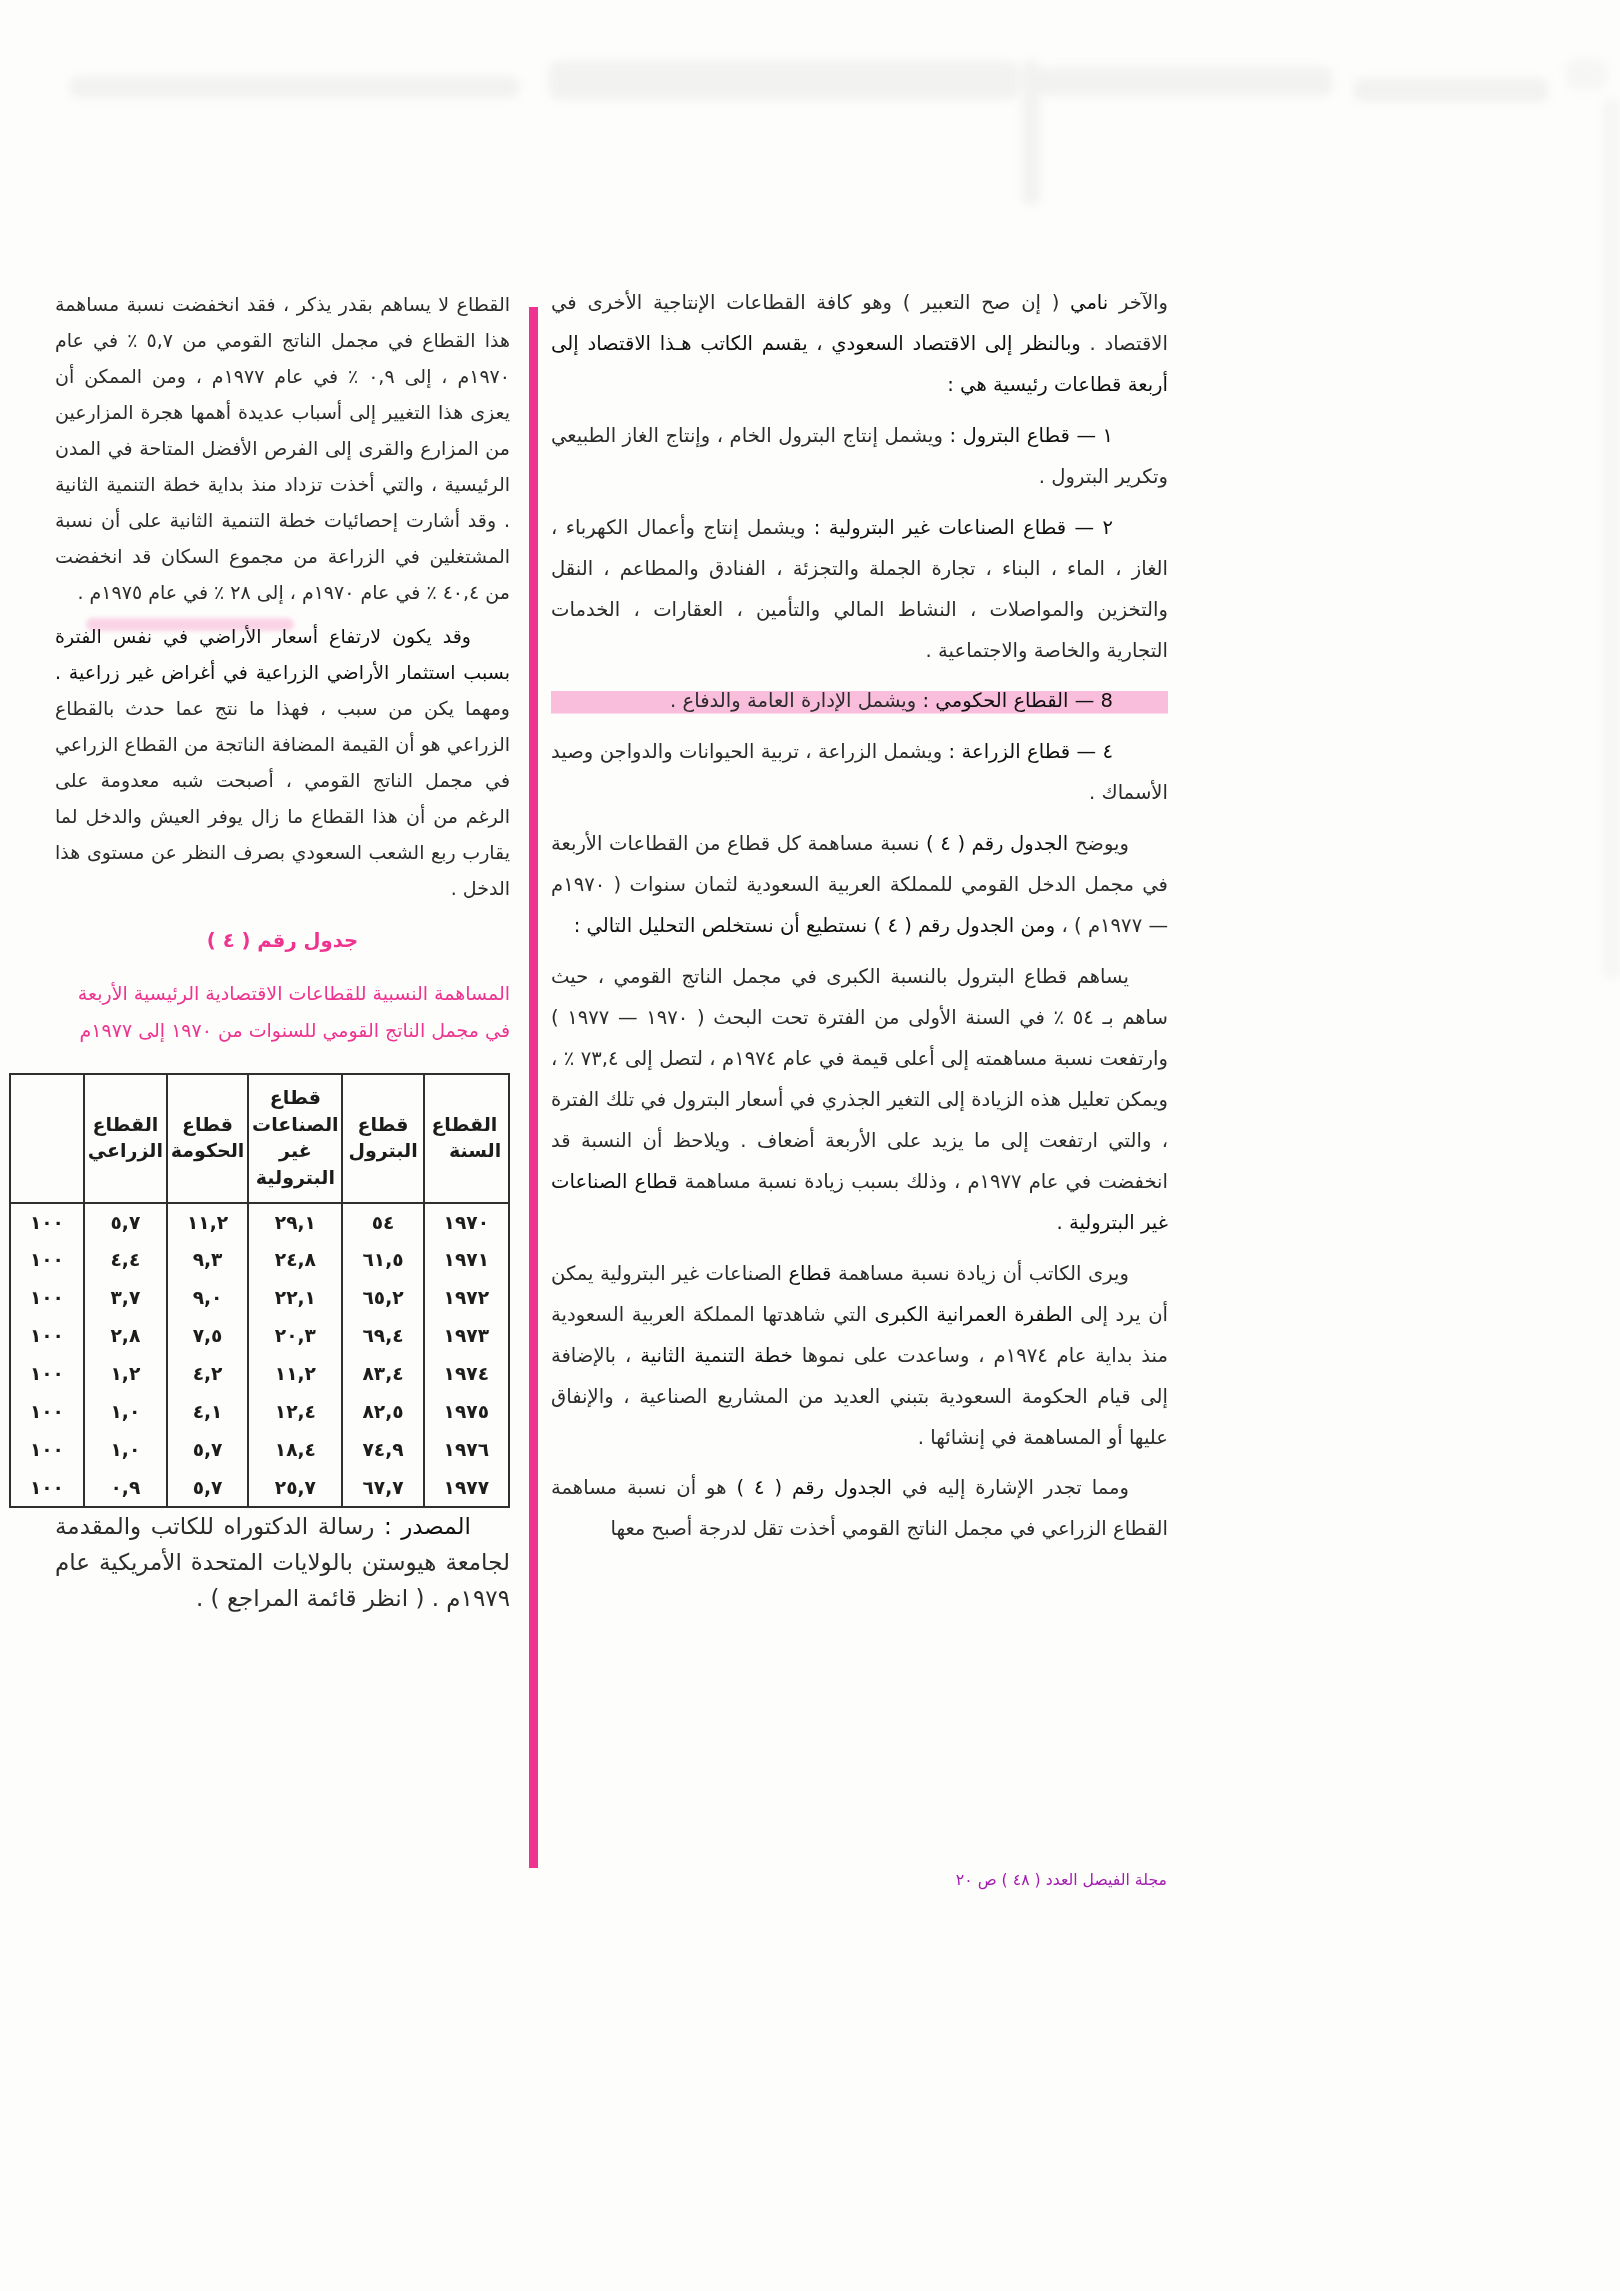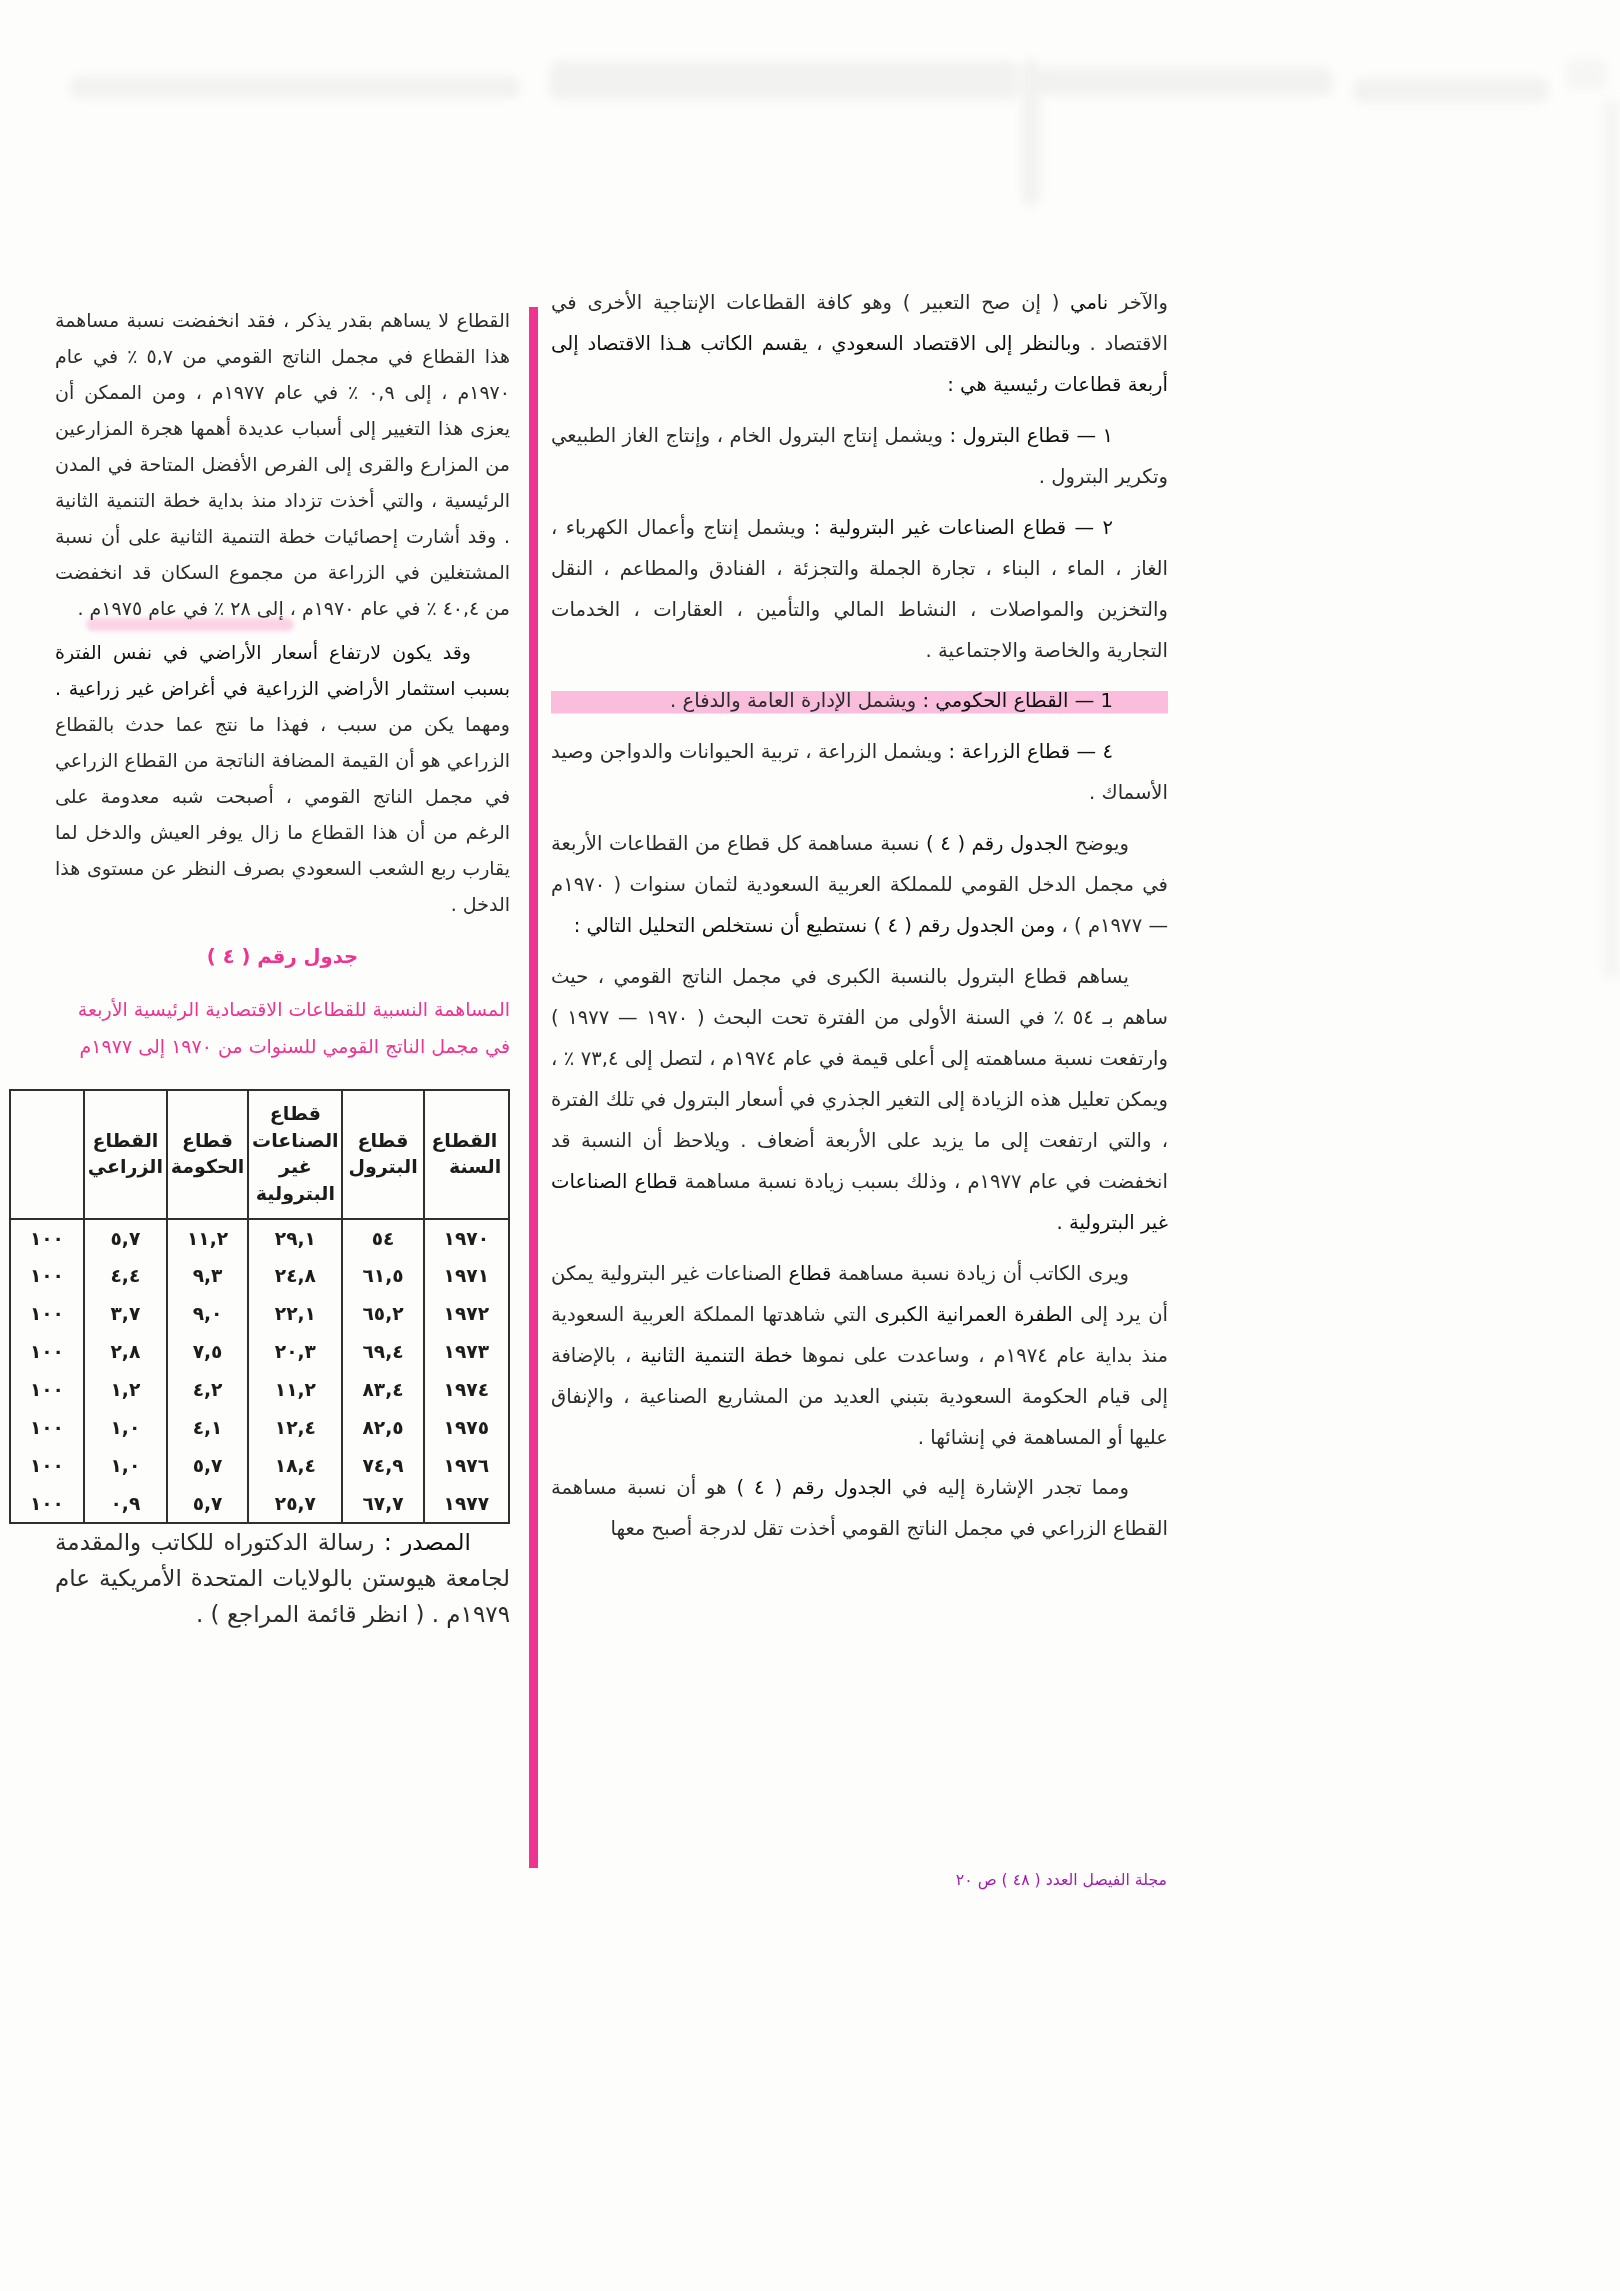--- a/index.html
+++ b/index.html
@@ -44,21 +44,21 @@
     filter: blur(2px);
     border-radius: 6.9px;
   }
 
   .col {
     position: absolute;
     direction: rtl;
     text-align: justify;
   }
   .col-right { left: 551px; top: 282px; width: 617px; font-size: 19.6px; line-height: 41px; }
-  .col-left  { left: 55px;  top: 286px; width: 455px; font-size: 19px; line-height: 36px; margin-top: 16px; }
+  .col-left  { left: 55px;  top: 286px; width: 455px; font-size: 19px; line-height: 36px; }
 
   .col p { margin: 0 0 9.8px; text-indent: 39px; }
   .col-left p { margin-bottom: 7.8px; }
   .col p.no-indent { text-indent: 0; }
   .col p.item { text-indent: 55px; }
 
   .b { font-weight: normal; color: #101010; }
   .pink { color: #ee3390; }
 
   
@@ -129,21 +129,21 @@
 
   <div class="smudge"></div>
 
   <div class="col col-right">
     <p class="no-indent"><span>والآخر </span><span class="b">نامي</span><span> ( إن صح التعبير ) وهو كافة القطاعات الإنتاجية الأخرى في الاقتصاد . </span><span class="b">وبالنظر إلى الاقتصاد السعودي ، يقسم الكاتب هـذا الاقتصاد إلى أربعة قطاعات رئيسية هي :</span></p>
 
     <p class="item"><span class="b">١ — قطاع البترول :</span><span> ويشمل إنتاج البترول الخام ، وإنتاج الغاز الطبيعي وتكرير البترول .</span></p>
 
     <p class="item"><span class="b">٢ — قطاع الصناعات غير البترولية :</span><span> ويشمل إنتاج وأعمال الكهرباء ، الغاز ، الماء ، البناء ، تجارة الجملة والتجزئة ، الفنادق والمطاعم ، النقل والتخزين والمواصلات ، النشاط المالي والتأمين ، العقارات ، الخدمات التجارية والخاصة والاجتماعية .</span></p>
 
-    <p class="item hl"><span class="b">1 — القطاع الحكومي :</span><span> ويشمل الإدارة العامة والدفاع .</span></p>
+    <p class="item hl"><span class="b">8 — القطاع الحكومي :</span><span> ويشمل الإدارة العامة والدفاع .</span></p>
 
     <p class="item"><span class="b">٤ — قطاع الزراعة :</span><span> ويشمل الزراعة ، تربية الحيوانات والدواجن وصيد الأسماك .</span></p>
 
 
     <p><span>ويوضح </span><span class="b">الجدول رقم ( ٤ )</span><span> نسبة مساهمة كل قطاع من القطاعات الأربعة في مجمل الدخل القومي للمملكة العربية السعودية لثمان سنوات ( ١٩٧٠م — ١٩٧٧م ) ، </span><span class="b">ومن الجدول رقم ( ٤ ) نستطيع أن نستخلص التحليل التالي :</span></p>
 
     <p><span>يساهم قطاع البترول بالنسبة الكبرى في مجمل الناتج القومي ، حيث ساهم بـ ٥٤ ٪ في السنة الأولى من الفترة تحت البحث ( ١٩٧٠ — ١٩٧٧ ) وارتفعت نسبة مساهمته إلى أعلى قيمة في عام ١٩٧٤م ، لتصل إلى ٧٣,٤ ٪ ، ويمكن تعليل هذه الزيادة إلى التغير الجذري في أسعار البترول في تلك الفترة ، والتي ارتفعت إلى ما يزيد على الأربعة أضعاف . ويلاحظ أن النسبة قد انخفضت في عام ١٩٧٧م ، وذلك بسبب زيادة نسبة مساهمة </span><span class="b">قطاع الصناعات غير البترولية .</span></p>
 
     <p><span>ويرى الكاتب أن زيادة نسبة مساهمة </span><span class="b">قطاع</span><span> الصناعات غير البترولية يمكن أن يرد إلى </span><span class="b">الطفرة العمرانية الكبرى</span><span> التي شاهدتها المملكة العربية السعودية منذ بداية عام ١٩٧٤م ، وساعدت على نموها </span><span class="b">خطة التنمية الثانية</span><span> ، بالإضافة إلى قيام الحكومة السعودية بتبني العديد من المشاريع الصناعية ، والإنفاق عليها أو المساهمة في إنشائها .</span></p>
 

